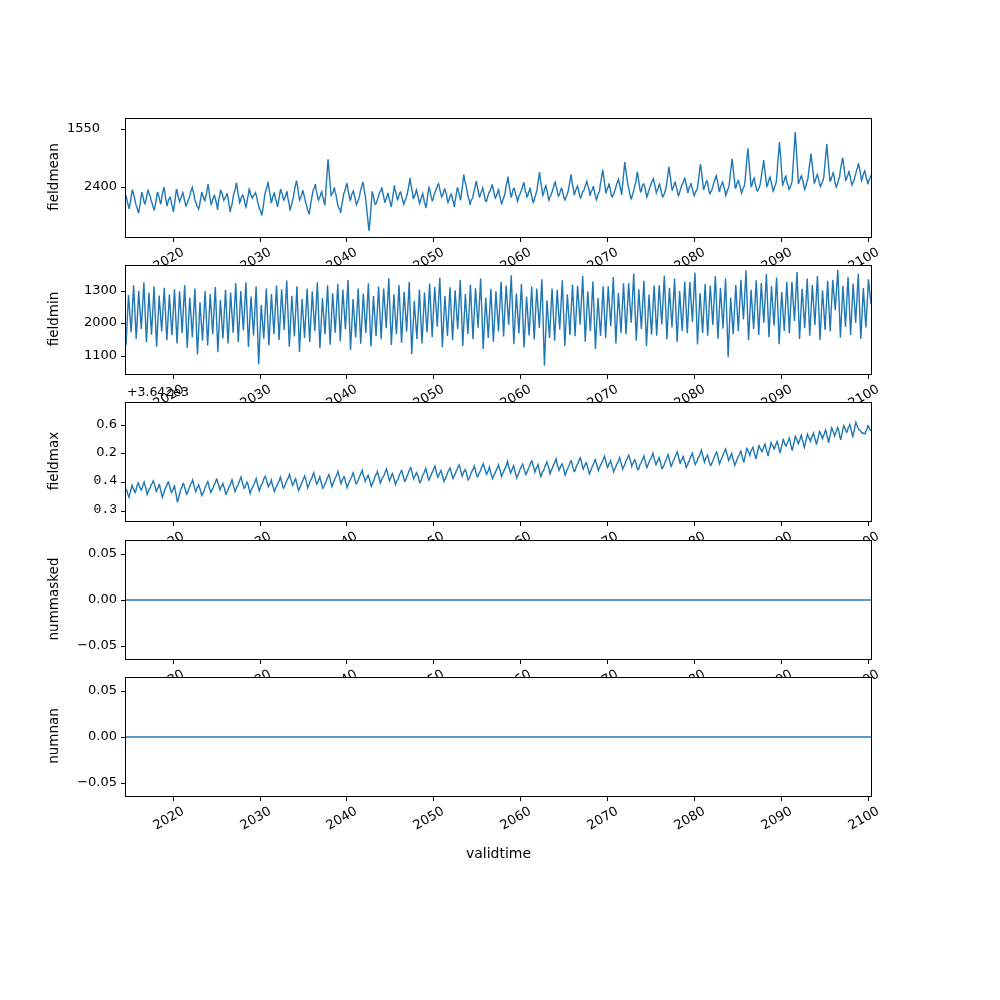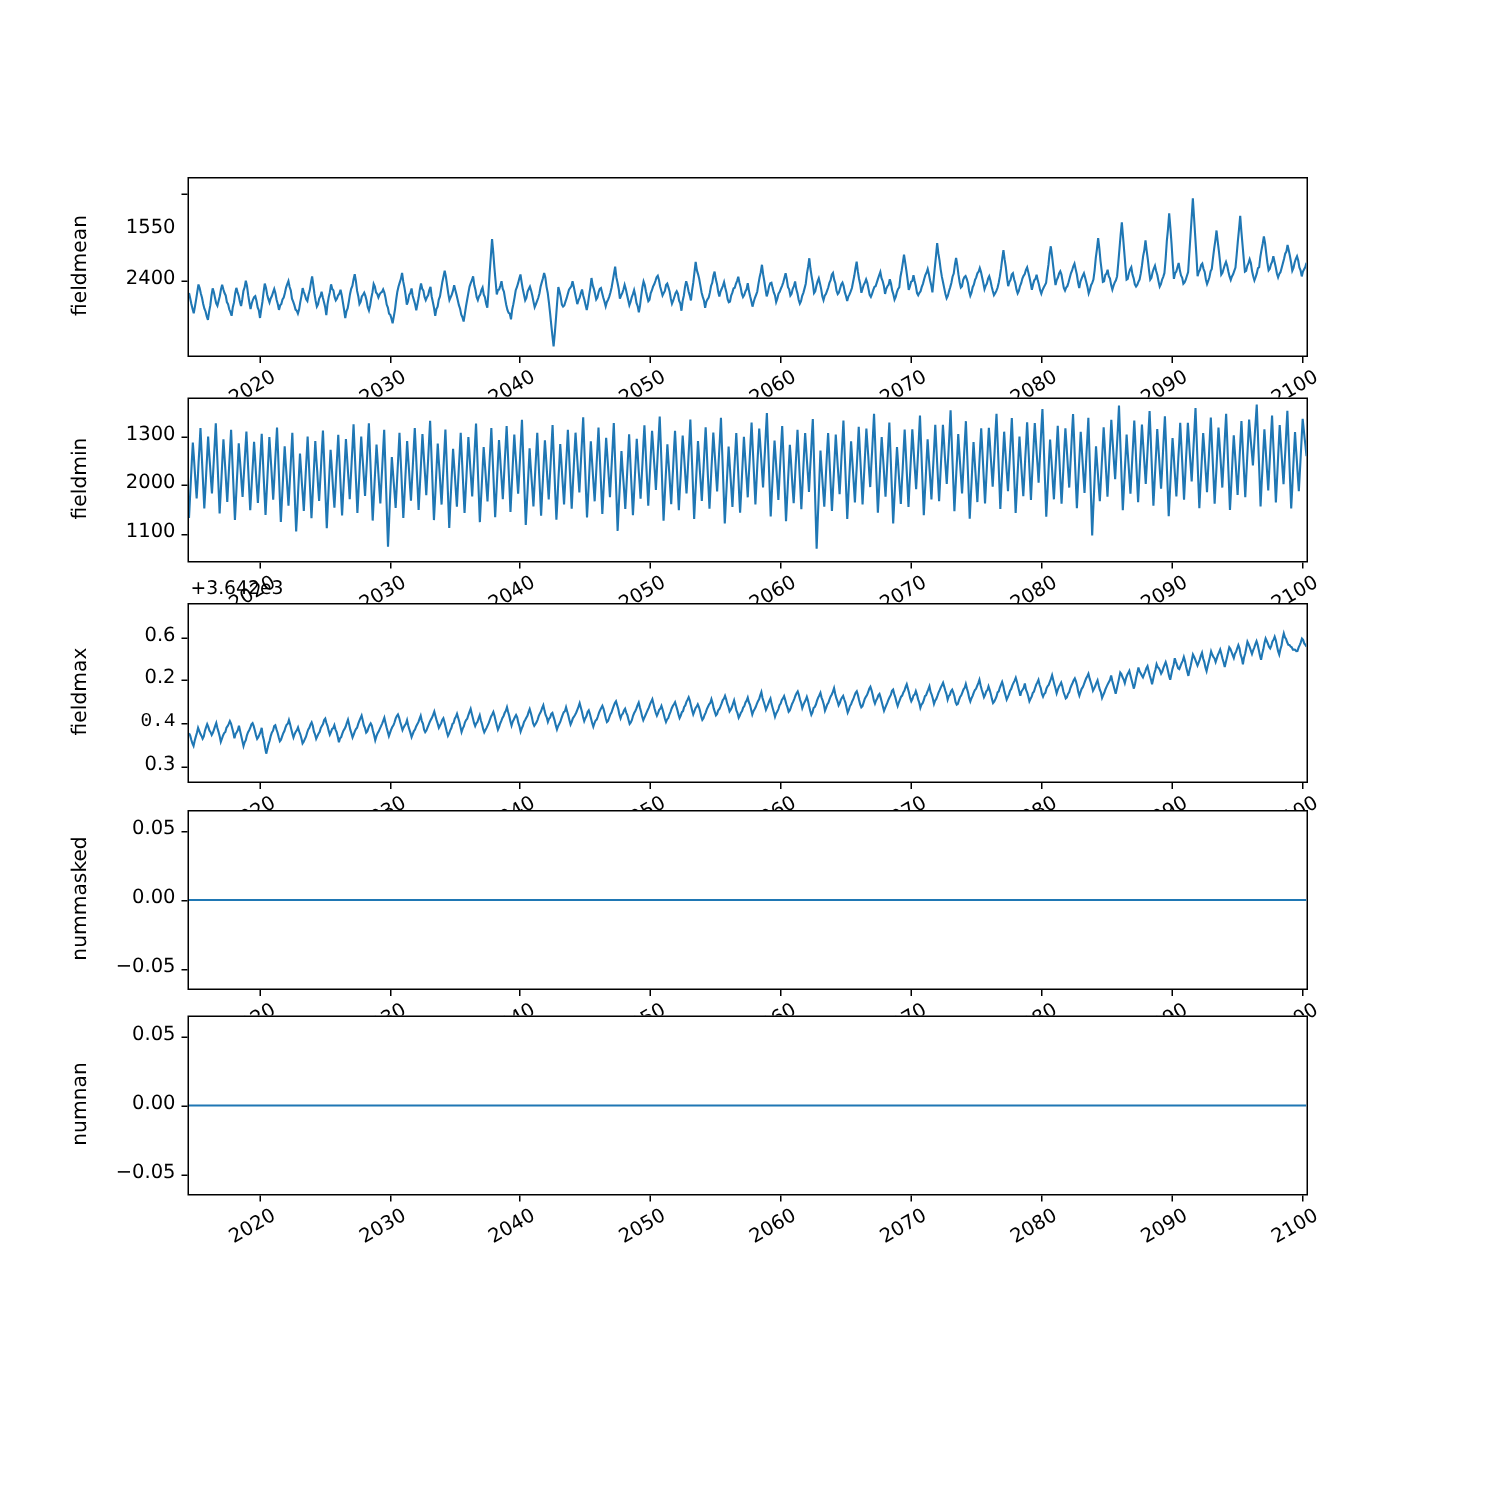--- a/index.html
+++ b/index.html
@@ -96,21 +96,21 @@
 
 <div id="figure">
     <div class="panel" style="left: 125px; top: 118px; width: 747px; height: 120px;">
       <svg class="plotsvg" viewBox="0 0 747 120" preserveAspectRatio="none">
         <path d="M 0.00 77.56 L 0.79 81.19 L 1.58 85.03 L 2.37 88.23 L 3.17 91.40 L 3.96 86.90 L 4.75 82.12 L 5.54 76.92 L 6.33 71.86 L 7.12 74.25 L 7.91 77.91 L 8.70 80.81 L 9.50 85.07 L 10.29 88.23 L 11.08 90.14 L 11.87 93.47 L 12.66 95.81 L 13.45 90.29 L 14.24 86.05 L 15.03 79.36 L 15.83 74.44 L 16.62 77.05 L 17.41 80.96 L 18.20 84.67 L 18.99 86.27 L 19.78 83.09 L 20.57 79.84 L 21.37 75.30 L 22.16 71.96 L 22.95 75.05 L 23.74 77.65 L 24.53 79.29 L 25.32 83.75 L 26.11 85.17 L 26.90 88.67 L 27.70 90.61 L 28.49 93.07 L 29.28 87.23 L 30.07 84.01 L 30.86 77.93 L 31.65 74.14 L 32.44 77.03 L 33.24 79.63 L 34.03 83.49 L 34.82 86.50 L 35.61 82.00 L 36.40 76.13 L 37.19 73.78 L 37.98 69.36 L 38.77 72.81 L 39.57 79.10 L 40.36 84.09 L 41.15 88.57 L 41.94 84.75 L 42.73 82.24 L 43.52 80.50 L 44.31 79.75 L 45.10 82.87 L 45.90 87.37 L 46.69 89.33 L 47.48 94.56 L 48.27 88.90 L 49.06 83.72 L 49.85 76.96 L 50.64 71.20 L 51.44 74.02 L 52.23 78.60 L 53.02 81.66 L 53.81 84.10 L 54.60 81.32 L 55.39 79.66 L 56.18 77.23 L 56.97 74.91 L 57.77 77.84 L 58.56 82.20 L 59.35 85.05 L 60.14 89.06 L 60.93 86.02 L 61.72 85.12 L 62.51 81.93 L 63.31 80.70 L 64.10 77.60 L 64.89 73.98 L 65.68 71.66 L 66.47 69.50 L 67.26 73.60 L 68.05 75.91 L 68.84 81.49 L 69.64 83.55 L 70.43 85.88 L 71.22 88.91 L 72.01 89.59 L 72.80 91.60 L 73.59 88.85 L 74.38 83.79 L 75.17 79.73 L 75.97 74.30 L 76.76 76.97 L 77.55 79.16 L 78.34 81.92 L 79.13 83.13 L 79.92 78.81 L 80.71 75.85 L 81.51 70.61 L 82.30 66.33 L 83.09 72.11 L 83.88 78.25 L 84.67 82.98 L 85.46 86.84 L 86.25 85.29 L 87.04 81.46 L 87.84 79.81 L 88.63 76.84 L 89.42 80.54 L 90.21 83.66 L 91.00 87.09 L 91.79 92.55 L 92.58 85.38 L 93.38 80.55 L 94.17 77.05 L 94.96 71.78 L 95.75 74.85 L 96.54 75.83 L 97.33 80.27 L 98.12 82.67 L 98.91 81.41 L 99.71 79.15 L 100.50 78.12 L 101.29 75.40 L 102.08 79.12 L 102.87 84.00 L 103.66 88.97 L 104.45 94.61 L 105.24 90.06 L 106.04 88.03 L 106.83 83.52 L 107.62 78.42 L 108.41 74.75 L 109.20 72.89 L 109.99 68.52 L 110.78 64.84 L 111.58 69.66 L 112.37 76.23 L 113.16 79.80 L 113.95 85.11 L 114.74 83.61 L 115.53 79.98 L 116.32 78.80 L 117.11 77.44 L 117.91 79.60 L 118.70 82.77 L 119.49 87.33 L 120.28 89.49 L 121.07 86.08 L 121.86 80.97 L 122.65 77.08 L 123.44 71.42 L 124.24 73.19 L 125.03 77.33 L 125.82 78.23 L 126.61 80.61 L 127.40 78.65 L 128.19 77.43 L 128.98 76.92 L 129.78 75.16 L 130.57 77.27 L 131.36 80.77 L 132.15 85.47 L 132.94 87.46 L 133.73 91.70 L 134.52 92.26 L 135.31 94.83 L 136.11 98.12 L 136.90 93.62 L 137.69 88.84 L 138.48 82.19 L 139.27 76.76 L 140.06 73.22 L 140.85 70.62 L 141.65 68.03 L 142.44 63.99 L 143.23 69.96 L 144.02 73.99 L 144.81 79.09 L 145.60 85.50 L 146.39 83.33 L 147.18 78.87 L 147.98 77.66 L 148.77 74.51 L 149.56 79.62 L 150.35 82.40 L 151.14 85.22 L 151.93 89.33 L 152.72 85.13 L 153.51 80.70 L 154.31 75.22 L 155.10 71.21 L 155.89 74.73 L 156.68 75.99 L 157.47 80.32 L 158.26 82.42 L 159.05 80.51 L 159.85 79.18 L 160.64 75.69 L 161.43 73.50 L 162.22 79.98 L 163.01 83.71 L 163.80 87.80 L 164.59 93.09 L 165.38 88.57 L 166.18 86.85 L 166.97 82.13 L 167.76 79.99 L 168.55 75.21 L 169.34 70.11 L 170.13 66.49 L 170.92 62.59 L 171.72 66.50 L 172.51 72.34 L 173.30 77.84 L 174.09 82.39 L 174.88 80.52 L 175.67 78.74 L 176.46 76.01 L 177.25 72.38 L 178.05 75.68 L 178.84 78.90 L 179.63 82.32 L 180.42 85.90 L 181.21 88.31 L 182.00 92.38 L 182.79 94.03 L 183.58 96.95 L 184.38 91.99 L 185.17 86.62 L 185.96 82.05 L 186.75 77.51 L 187.54 73.27 L 188.33 70.95 L 189.12 68.96 L 189.92 66.30 L 190.71 72.42 L 191.50 75.61 L 192.29 80.48 L 193.08 82.48 L 193.87 80.02 L 194.66 78.76 L 195.45 75.69 L 196.25 73.94 L 197.04 78.79 L 197.83 80.61 L 198.62 84.97 L 199.41 87.55 L 200.20 76.98 L 200.99 63.66 L 201.78 52.73 L 202.58 41.09 L 203.37 49.87 L 204.16 60.61 L 204.95 69.68 L 205.74 78.58 L 206.53 75.62 L 207.32 75.20 L 208.12 72.62 L 208.91 69.59 L 209.70 74.64 L 210.49 76.61 L 211.28 81.43 L 212.07 85.80 L 212.86 89.15 L 213.65 91.11 L 214.45 91.68 L 215.24 95.44 L 216.03 88.92 L 216.82 85.17 L 217.61 80.74 L 218.40 75.75 L 219.19 73.71 L 219.99 70.95 L 220.78 67.80 L 221.57 65.10 L 222.36 70.43 L 223.15 75.12 L 223.94 78.79 L 224.73 82.63 L 225.52 81.02 L 226.32 76.66 L 227.11 74.94 L 227.90 73.28 L 228.69 76.00 L 229.48 79.34 L 230.27 83.46 L 231.06 87.22 L 231.85 85.25 L 232.65 83.13 L 233.44 81.03 L 234.23 77.94 L 235.02 73.43 L 235.81 70.42 L 236.60 67.65 L 237.39 64.04 L 238.19 67.02 L 238.98 73.30 L 239.77 77.42 L 240.56 83.78 L 241.35 91.12 L 242.14 99.06 L 242.93 106.72 L 243.72 113.82 L 244.52 105.05 L 245.31 94.82 L 246.10 83.92 L 246.89 73.55 L 247.68 76.69 L 248.47 80.22 L 249.26 85.48 L 250.06 86.84 L 250.85 86.08 L 251.64 83.47 L 252.43 81.16 L 253.22 78.22 L 254.01 75.41 L 254.80 74.18 L 255.59 73.07 L 256.39 69.61 L 257.18 73.26 L 257.97 77.28 L 258.76 81.03 L 259.55 85.13 L 260.34 82.61 L 261.13 80.74 L 261.92 77.85 L 262.72 75.25 L 263.51 79.33 L 264.30 82.23 L 265.09 85.70 L 265.88 89.25 L 266.67 85.03 L 267.46 79.19 L 268.26 74.14 L 269.05 67.46 L 269.84 72.32 L 270.63 74.79 L 271.42 78.14 L 272.21 82.03 L 273.00 80.81 L 273.79 77.12 L 274.59 74.89 L 275.38 74.29 L 276.17 77.63 L 276.96 80.84 L 277.75 83.60 L 278.54 86.73 L 279.33 83.73 L 280.13 82.20 L 280.92 80.08 L 281.71 77.36 L 282.50 73.86 L 283.29 69.24 L 284.08 64.60 L 284.87 59.81 L 285.66 66.91 L 286.46 70.70 L 287.25 74.91 L 288.04 81.48 L 288.83 79.33 L 289.62 77.73 L 290.41 75.23 L 291.20 72.07 L 291.99 74.84 L 292.79 78.78 L 293.58 82.41 L 294.37 85.89 L 295.16 83.66 L 295.95 80.50 L 296.74 78.41 L 297.53 75.72 L 298.33 79.35 L 299.12 84.36 L 299.91 86.45 L 300.70 90.65 L 301.49 86.24 L 302.28 79.59 L 303.07 73.76 L 303.86 69.80 L 304.66 72.19 L 305.45 76.58 L 306.24 79.97 L 307.03 83.17 L 307.82 82.16 L 308.61 77.77 L 309.40 75.92 L 310.19 73.29 L 310.99 71.69 L 311.78 69.50 L 312.57 66.90 L 313.36 65.93 L 314.15 68.77 L 314.94 73.17 L 315.73 76.15 L 316.53 79.33 L 317.32 77.61 L 318.11 76.23 L 318.90 72.19 L 319.69 71.23 L 320.48 73.85 L 321.27 76.61 L 322.06 81.32 L 322.86 84.87 L 323.65 82.89 L 324.44 80.34 L 325.23 77.74 L 326.02 76.40 L 326.81 78.16 L 327.60 82.81 L 328.40 84.59 L 329.19 89.64 L 329.98 83.06 L 330.77 79.44 L 331.56 73.47 L 332.35 69.66 L 333.14 72.31 L 333.93 76.44 L 334.73 79.24 L 335.52 82.71 L 336.31 75.76 L 337.10 70.49 L 337.89 63.45 L 338.68 56.49 L 339.47 62.15 L 340.26 64.80 L 341.06 68.03 L 341.85 72.64 L 342.64 77.32 L 343.43 80.26 L 344.22 82.63 L 345.01 87.66 L 345.80 83.54 L 346.60 81.90 L 347.39 80.68 L 348.18 77.38 L 348.97 72.87 L 349.76 70.71 L 350.55 65.74 L 351.34 63.11 L 352.13 68.20 L 352.93 71.46 L 353.72 76.66 L 354.51 79.97 L 355.30 76.60 L 356.09 74.77 L 356.88 72.77 L 357.67 70.26 L 358.47 74.07 L 359.26 77.23 L 360.05 81.82 L 360.84 83.90 L 361.63 83.47 L 362.42 79.43 L 363.21 77.39 L 364.00 74.56 L 364.80 74.04 L 365.59 71.40 L 366.38 69.39 L 367.17 66.58 L 367.96 70.68 L 368.75 73.70 L 369.54 78.08 L 370.33 80.39 L 371.13 79.08 L 371.92 76.60 L 372.71 75.10 L 373.50 70.91 L 374.29 76.16 L 375.08 79.88 L 375.87 83.09 L 376.67 86.88 L 377.46 83.71 L 378.25 81.04 L 379.04 78.98 L 379.83 76.79 L 380.62 71.61 L 381.41 67.02 L 382.20 63.56 L 383.00 58.49 L 383.79 65.00 L 384.58 69.68 L 385.37 74.97 L 386.16 79.88 L 386.95 77.27 L 387.74 73.16 L 388.53 71.01 L 389.33 70.66 L 390.12 74.15 L 390.91 77.29 L 391.70 79.28 L 392.49 83.77 L 393.28 81.51 L 394.07 78.06 L 394.87 76.79 L 395.66 74.61 L 396.45 72.74 L 397.24 70.39 L 398.03 67.29 L 398.82 64.25 L 399.61 68.40 L 400.40 73.71 L 401.20 75.11 L 401.99 79.34 L 402.78 78.11 L 403.57 74.75 L 404.36 72.97 L 405.15 69.76 L 405.94 74.99 L 406.74 77.86 L 407.53 82.22 L 408.32 84.85 L 409.11 83.16 L 409.90 79.58 L 410.69 77.52 L 411.48 74.49 L 412.27 71.32 L 413.07 64.46 L 413.86 59.76 L 414.65 54.07 L 415.44 61.35 L 416.23 66.55 L 417.02 71.15 L 417.81 77.68 L 418.60 76.51 L 419.40 72.69 L 420.19 69.79 L 420.98 67.68 L 421.77 71.18 L 422.56 74.81 L 423.35 79.83 L 424.14 82.49 L 424.94 79.47 L 425.73 78.33 L 426.52 76.19 L 427.31 73.93 L 428.10 70.77 L 428.89 68.93 L 429.68 65.18 L 430.47 64.02 L 431.27 68.59 L 432.06 71.03 L 432.85 76.17 L 433.64 78.32 L 434.43 77.31 L 435.22 74.61 L 436.01 71.82 L 436.81 70.59 L 437.60 72.96 L 438.39 77.07 L 439.18 79.60 L 439.97 83.03 L 440.76 80.04 L 441.55 78.57 L 442.34 76.55 L 443.14 74.22 L 443.93 69.97 L 444.72 65.96 L 445.51 60.77 L 446.30 56.38 L 447.09 63.00 L 447.88 67.93 L 448.67 71.64 L 449.47 77.49 L 450.26 74.65 L 451.05 72.06 L 451.84 70.58 L 452.63 68.35 L 453.42 70.71 L 454.21 74.82 L 455.01 78.88 L 455.80 80.29 L 456.59 78.25 L 457.38 75.64 L 458.17 73.52 L 458.96 73.02 L 459.75 70.57 L 460.54 68.07 L 461.34 65.62 L 462.13 63.40 L 462.92 67.55 L 463.71 69.66 L 464.50 72.80 L 465.29 78.26 L 466.08 74.77 L 466.88 73.01 L 467.67 71.99 L 468.46 68.31 L 469.25 71.22 L 470.04 75.88 L 470.83 78.48 L 471.62 82.14 L 472.41 80.36 L 473.21 76.95 L 474.00 74.86 L 474.79 73.77 L 475.58 66.58 L 476.37 62.39 L 477.16 57.18 L 477.95 51.55 L 478.74 56.91 L 479.54 62.52 L 480.33 68.61 L 481.12 75.57 L 481.91 73.22 L 482.70 69.95 L 483.49 69.57 L 484.28 65.56 L 485.08 69.53 L 485.87 72.86 L 486.66 77.70 L 487.45 79.18 L 488.24 77.53 L 489.03 76.45 L 489.82 73.52 L 490.61 71.42 L 491.41 68.25 L 492.20 65.49 L 492.99 63.89 L 493.78 61.37 L 494.57 64.80 L 495.36 68.98 L 496.15 72.32 L 496.94 77.24 L 497.74 68.93 L 498.53 60.53 L 499.32 52.56 L 500.11 43.78 L 500.90 50.62 L 501.69 55.51 L 502.48 61.77 L 503.28 66.72 L 504.07 70.53 L 504.86 74.52 L 505.65 78.35 L 506.44 81.21 L 507.23 79.60 L 508.02 76.40 L 508.81 73.80 L 509.61 70.87 L 510.40 66.61 L 511.19 64.47 L 511.98 58.36 L 512.77 53.77 L 513.56 58.75 L 514.35 65.05 L 515.15 70.34 L 515.94 73.93 L 516.73 73.04 L 517.52 68.71 L 518.31 66.86 L 519.10 66.09 L 519.89 68.11 L 520.68 70.82 L 521.48 76.25 L 522.27 79.48 L 523.06 77.41 L 523.85 73.69 L 524.64 72.03 L 525.43 68.77 L 526.22 67.02 L 527.01 64.23 L 527.81 63.21 L 528.60 60.68 L 529.39 63.30 L 530.18 67.16 L 530.97 70.87 L 531.76 75.03 L 532.55 72.76 L 533.35 71.21 L 534.14 67.92 L 534.93 66.26 L 535.72 69.10 L 536.51 73.06 L 537.30 76.28 L 538.09 79.08 L 538.88 77.85 L 539.68 76.23 L 540.47 74.10 L 541.26 70.71 L 542.05 66.19 L 542.84 60.83 L 543.63 54.12 L 544.42 48.64 L 545.22 54.88 L 546.01 60.11 L 546.80 67.15 L 547.59 72.99 L 548.38 70.16 L 549.17 68.75 L 549.96 65.10 L 550.75 64.23 L 551.55 68.31 L 552.34 70.83 L 553.13 75.20 L 553.92 77.85 L 554.71 76.19 L 555.50 72.93 L 556.29 70.98 L 557.08 67.79 L 557.88 66.02 L 558.67 64.77 L 559.46 61.87 L 560.25 60.27 L 561.04 63.58 L 561.83 66.90 L 562.62 70.93 L 563.42 75.47 L 564.21 71.80 L 565.00 69.05 L 565.79 68.11 L 566.58 65.22 L 567.37 69.06 L 568.16 72.04 L 568.95 75.68 L 569.75 78.12 L 570.54 75.62 L 571.33 73.86 L 572.12 72.42 L 572.91 70.85 L 573.70 64.24 L 574.49 58.59 L 575.28 50.73 L 576.08 45.95 L 576.87 52.13 L 577.66 59.17 L 578.45 66.16 L 579.24 72.21 L 580.03 68.85 L 580.82 67.13 L 581.62 64.35 L 582.41 62.91 L 583.20 65.09 L 583.99 69.75 L 584.78 74.22 L 585.57 75.96 L 586.36 73.91 L 587.15 72.96 L 587.95 70.37 L 588.74 67.32 L 589.53 64.25 L 590.32 62.32 L 591.11 59.48 L 591.90 57.66 L 592.69 61.44 L 593.49 65.10 L 594.28 70.45 L 595.07 74.26 L 595.86 69.99 L 596.65 67.89 L 597.44 65.93 L 598.23 64.19 L 599.02 67.06 L 599.82 70.39 L 600.61 73.50 L 601.40 77.91 L 602.19 75.63 L 602.98 72.30 L 603.77 70.79 L 604.56 68.56 L 605.35 62.44 L 606.15 53.86 L 606.94 47.65 L 607.73 40.50 L 608.52 47.12 L 609.31 55.97 L 610.10 62.49 L 610.89 70.14 L 611.69 69.73 L 612.48 65.47 L 613.27 64.61 L 614.06 61.86 L 614.85 66.34 L 615.64 67.79 L 616.43 72.28 L 617.22 75.33 L 618.02 72.60 L 618.81 70.42 L 619.60 69.08 L 620.39 66.24 L 621.18 57.34 L 621.97 47.81 L 622.76 38.14 L 623.56 29.71 L 624.35 39.39 L 625.14 49.19 L 625.93 59.14 L 626.72 68.60 L 627.51 68.03 L 628.30 64.10 L 629.09 61.68 L 629.89 60.18 L 630.68 65.13 L 631.47 67.70 L 632.26 71.84 L 633.05 73.25 L 633.84 72.12 L 634.63 70.09 L 635.42 68.50 L 636.22 64.36 L 637.01 59.12 L 637.80 52.65 L 638.59 48.55 L 639.38 41.88 L 640.17 49.00 L 640.96 55.07 L 641.76 62.47 L 642.55 68.55 L 643.34 67.34 L 644.13 63.56 L 644.92 61.01 L 645.71 59.10 L 646.50 62.77 L 647.29 65.41 L 648.09 69.74 L 648.88 73.32 L 649.67 71.69 L 650.46 68.62 L 651.25 66.63 L 652.04 64.02 L 652.83 54.64 L 653.63 42.50 L 654.42 34.30 L 655.21 23.56 L 656.00 33.35 L 656.79 44.13 L 657.58 57.03 L 658.37 68.00 L 659.16 64.25 L 659.96 63.07 L 660.75 60.17 L 661.54 57.29 L 662.33 62.11 L 663.12 65.74 L 663.91 67.38 L 664.70 71.41 L 665.49 70.52 L 666.29 68.62 L 667.08 65.97 L 667.87 63.45 L 668.66 50.99 L 669.45 38.70 L 670.24 26.40 L 671.03 13.39 L 671.83 26.52 L 672.62 39.20 L 673.41 51.97 L 674.20 66.21 L 674.99 63.33 L 675.78 61.87 L 676.57 58.71 L 677.36 57.70 L 678.16 61.24 L 678.95 63.33 L 679.74 68.44 L 680.53 71.60 L 681.32 69.46 L 682.11 66.95 L 682.90 62.91 L 683.69 61.30 L 684.49 53.94 L 685.28 47.62 L 686.07 41.89 L 686.86 35.25 L 687.65 42.64 L 688.44 49.18 L 689.23 56.63 L 690.03 65.13 L 690.82 63.90 L 691.61 61.18 L 692.40 58.53 L 693.19 56.51 L 693.98 59.08 L 694.77 63.02 L 695.56 66.40 L 696.36 68.78 L 697.15 66.41 L 697.94 64.94 L 698.73 62.60 L 699.52 60.35 L 700.31 51.87 L 701.10 42.60 L 701.90 34.38 L 702.69 25.37 L 703.48 36.02 L 704.27 45.26 L 705.06 54.60 L 705.85 63.13 L 706.64 62.64 L 707.43 59.24 L 708.23 57.41 L 709.02 54.81 L 709.81 57.29 L 710.60 62.75 L 711.39 66.32 L 712.18 69.08 L 712.97 66.96 L 713.76 64.33 L 714.56 60.72 L 715.35 60.17 L 716.14 53.12 L 716.93 48.40 L 717.72 44.21 L 718.51 39.29 L 719.30 43.84 L 720.10 51.01 L 720.89 57.29 L 721.68 62.32 L 722.47 61.21 L 723.26 58.20 L 724.05 56.41 L 724.84 52.75 L 725.63 56.40 L 726.43 59.99 L 727.22 64.39 L 728.01 67.02 L 728.80 64.66 L 729.59 63.55 L 730.38 60.70 L 731.17 57.61 L 731.97 54.54 L 732.76 51.00 L 733.55 49.57 L 734.34 45.02 L 735.13 48.60 L 735.92 52.52 L 736.71 57.14 L 737.50 62.47 L 738.30 60.61 L 739.09 56.97 L 739.88 54.57 L 740.67 52.73 L 741.46 55.58 L 742.25 60.32 L 743.04 62.29 L 743.83 66.38 L 744.63 63.06 L 745.42 61.47 L 746.21 60.06 L 747.00 57.14" fill="none" stroke="#1f77b4" stroke-width="1.4" vector-effect="non-scaling-stroke"></path>
       </svg>
     </div>
     <div class="ylabel" style="width: 140px; left: -17px; top: 169px;">fieldmean</div>
     <div class="ytick" style="width: 60px; left: 57px; top: 177.571px;">2400</div>
     <div class="ytickmark" style="left: 121px; top: 186.571px;"></div>
-    <div class="ytick" style="width: 60px; left: 57px; top: 120.429px; margin-top: 24px;">1550</div>
+    <div class="ytick" style="width: 60px; left: 40px; top: 120.429px;">1550</div>
     <div class="ytickmark" style="left: 121px; top: 129.429px;"></div>
     <div class="xtickmark" style="left: 172.773px; top: 238px;"></div>
     <div class="xtick" style="width: 60px; left: 118.773px; top: 244px;">2020</div>
     <div class="xtickmark" style="left: 259.634px; top: 238px;"></div>
     <div class="xtick" style="width: 60px; left: 205.634px; top: 244px;">2030</div>
     <div class="xtickmark" style="left: 346.494px; top: 238px;"></div>
     <div class="xtick" style="width: 60px; left: 292.494px; top: 244px;">2040</div>
     <div class="xtickmark" style="left: 433.355px; top: 238px;"></div>
     <div class="xtick" style="width: 60px; left: 379.355px; top: 244px;">2050</div>
     <div class="xtickmark" style="left: 520.215px; top: 238px;"></div>
@@ -152,21 +152,21 @@
     <div class="xtickmark" style="left: 780.797px; top: 375px;"></div>
     <div class="xtick" style="width: 60px; left: 726.797px; top: 381px;">2090</div>
     <div class="xtickmark" style="left: 867.657px; top: 375px;"></div>
     <div class="xtick" style="width: 60px; left: 813.657px; top: 381px;">2100</div>
     <div class="panel" style="left: 125px; top: 402px; width: 747px; height: 120px;">
       <svg class="plotsvg" viewBox="0 0 747 120" preserveAspectRatio="none">
         <path d="M 0.00 87.31 L 0.76 88.79 L 1.52 91.70 L 2.28 94.16 L 3.04 95.86 L 3.80 92.34 L 4.55 89.58 L 5.31 86.92 L 6.07 83.67 L 6.83 85.71 L 7.59 87.64 L 8.35 89.12 L 9.11 91.01 L 9.87 89.46 L 10.63 85.71 L 11.39 83.28 L 12.15 81.14 L 12.91 82.94 L 13.66 85.40 L 14.42 86.58 L 15.18 88.52 L 15.94 87.07 L 16.70 84.81 L 17.46 82.47 L 18.22 80.36 L 18.98 83.78 L 19.74 86.32 L 20.50 89.26 L 21.26 93.11 L 22.02 91.03 L 22.77 88.82 L 23.53 87.22 L 24.29 86.41 L 25.05 83.53 L 25.81 82.45 L 26.57 80.97 L 27.33 79.08 L 28.09 80.72 L 28.85 83.74 L 29.61 86.73 L 30.37 90.67 L 31.13 87.73 L 31.88 86.66 L 32.64 85.10 L 33.40 82.27 L 34.16 85.75 L 34.92 89.21 L 35.68 92.59 L 36.44 95.96 L 37.20 93.42 L 37.96 92.01 L 38.72 88.72 L 39.48 86.61 L 40.23 85.25 L 40.99 83.54 L 41.75 81.24 L 42.51 80.43 L 43.27 82.47 L 44.03 85.47 L 44.79 88.54 L 45.55 91.10 L 46.31 89.93 L 47.07 88.23 L 47.83 86.47 L 48.59 83.59 L 49.34 89.13 L 50.10 92.25 L 50.86 97.11 L 51.62 101.11 L 52.38 97.89 L 53.14 94.61 L 53.90 92.39 L 54.66 89.07 L 55.42 86.77 L 56.18 85.56 L 56.94 82.51 L 57.70 81.89 L 58.45 84.57 L 59.21 86.93 L 59.97 90.05 L 60.73 92.71 L 61.49 91.64 L 62.25 89.44 L 63.01 87.24 L 63.77 85.75 L 64.53 83.26 L 65.29 81.43 L 66.05 80.83 L 66.80 78.29 L 67.56 81.06 L 68.32 84.32 L 69.08 87.37 L 69.84 90.14 L 70.60 87.92 L 71.36 86.25 L 72.12 85.18 L 72.88 83.30 L 73.64 86.03 L 74.40 87.97 L 75.16 90.77 L 75.91 94.18 L 76.67 93.07 L 77.43 91.31 L 78.19 89.62 L 78.95 86.92 L 79.71 84.64 L 80.47 83.49 L 81.23 81.36 L 81.99 79.88 L 82.75 82.23 L 83.51 86.20 L 84.27 88.12 L 85.02 91.05 L 85.78 89.41 L 86.54 87.62 L 87.30 86.52 L 88.06 83.79 L 88.82 82.40 L 89.58 81.04 L 90.34 78.35 L 91.10 77.37 L 91.86 80.34 L 92.62 82.41 L 93.38 85.71 L 94.13 88.28 L 94.89 86.57 L 95.65 84.30 L 96.41 83.86 L 97.17 81.87 L 97.93 84.82 L 98.69 86.55 L 99.45 89.73 L 100.21 93.44 L 100.97 90.68 L 101.73 89.88 L 102.48 87.60 L 103.24 85.56 L 104.00 84.37 L 104.76 82.72 L 105.52 80.21 L 106.28 78.11 L 107.04 81.29 L 107.80 84.86 L 108.56 87.32 L 109.32 90.10 L 110.08 88.19 L 110.84 86.01 L 111.59 84.46 L 112.35 83.53 L 113.11 80.98 L 113.87 78.96 L 114.63 77.09 L 115.39 75.30 L 116.15 78.61 L 116.91 82.04 L 117.67 83.85 L 118.43 86.86 L 119.19 86.03 L 119.95 83.69 L 120.70 81.92 L 121.46 80.64 L 122.22 82.15 L 122.98 85.72 L 123.74 88.52 L 124.50 92.03 L 125.26 89.44 L 126.02 87.38 L 126.78 86.17 L 127.54 84.30 L 128.30 82.66 L 129.05 80.92 L 129.81 78.83 L 130.57 76.77 L 131.33 80.23 L 132.09 83.45 L 132.85 86.31 L 133.61 89.25 L 134.37 87.00 L 135.13 84.85 L 135.89 83.06 L 136.65 81.92 L 137.41 79.84 L 138.16 77.19 L 138.92 75.60 L 139.68 74.54 L 140.44 76.64 L 141.20 79.67 L 141.96 82.32 L 142.72 85.13 L 143.48 83.30 L 144.24 81.94 L 145.00 80.91 L 145.76 78.43 L 146.52 82.07 L 147.27 84.59 L 148.03 87.05 L 148.79 89.91 L 149.55 87.89 L 150.31 85.82 L 151.07 84.75 L 151.83 82.66 L 152.59 81.25 L 153.35 79.79 L 154.11 77.45 L 154.87 75.43 L 155.63 79.04 L 156.38 80.76 L 157.14 84.89 L 157.90 86.58 L 158.66 85.50 L 159.42 83.48 L 160.18 81.58 L 160.94 79.64 L 161.70 78.04 L 162.46 76.71 L 163.22 74.73 L 163.98 72.58 L 164.73 75.55 L 165.49 78.40 L 166.25 80.75 L 167.01 83.60 L 167.77 82.02 L 168.53 80.63 L 169.29 78.33 L 170.05 77.09 L 170.81 79.85 L 171.57 83.00 L 172.33 86.30 L 173.09 89.01 L 173.84 87.48 L 174.60 85.29 L 175.36 83.76 L 176.12 80.93 L 176.88 80.31 L 177.64 77.48 L 178.40 76.19 L 179.16 74.10 L 179.92 76.73 L 180.68 79.49 L 181.44 82.82 L 182.20 86.40 L 182.95 84.12 L 183.71 82.69 L 184.47 79.88 L 185.23 78.32 L 185.99 77.50 L 186.75 74.94 L 187.51 72.82 L 188.27 70.79 L 189.03 74.10 L 189.79 77.12 L 190.55 80.30 L 191.30 82.45 L 192.06 80.61 L 192.82 79.66 L 193.58 77.12 L 194.34 75.03 L 195.10 78.61 L 195.86 81.05 L 196.62 84.35 L 197.38 86.67 L 198.14 85.15 L 198.90 83.63 L 199.66 81.96 L 200.41 80.28 L 201.17 78.11 L 201.93 75.86 L 202.69 74.53 L 203.45 72.87 L 204.21 75.37 L 204.97 78.75 L 205.73 81.91 L 206.49 84.95 L 207.25 83.13 L 208.01 80.64 L 208.77 78.94 L 209.52 76.85 L 210.28 75.57 L 211.04 73.43 L 211.80 72.14 L 212.56 69.60 L 213.32 72.82 L 214.08 75.59 L 214.84 79.21 L 215.60 82.09 L 216.36 79.43 L 217.12 77.99 L 217.88 76.28 L 218.63 74.89 L 219.39 76.50 L 220.15 80.30 L 220.91 82.58 L 221.67 86.14 L 222.43 83.93 L 223.19 82.23 L 223.95 79.67 L 224.71 78.32 L 225.47 76.82 L 226.23 75.49 L 226.98 72.97 L 227.74 70.95 L 228.50 73.58 L 229.26 76.56 L 230.02 80.49 L 230.78 82.21 L 231.54 81.09 L 232.30 79.88 L 233.06 78.03 L 233.82 75.52 L 234.58 73.84 L 235.34 72.41 L 236.09 70.08 L 236.85 68.27 L 237.61 71.78 L 238.37 74.90 L 239.13 76.52 L 239.89 79.63 L 240.65 77.55 L 241.41 76.64 L 242.17 74.21 L 242.93 73.54 L 243.69 76.16 L 244.45 78.74 L 245.20 81.97 L 245.96 84.70 L 246.72 82.49 L 247.48 81.02 L 248.24 79.47 L 249.00 77.00 L 249.76 74.77 L 250.52 73.00 L 251.28 72.33 L 252.04 69.63 L 252.80 72.51 L 253.55 75.30 L 254.31 78.45 L 255.07 81.37 L 255.83 79.61 L 256.59 77.16 L 257.35 76.08 L 258.11 74.70 L 258.87 73.18 L 259.63 71.27 L 260.39 69.27 L 261.15 66.95 L 261.91 69.80 L 262.66 72.77 L 263.42 76.22 L 264.18 79.05 L 264.94 77.04 L 265.70 75.68 L 266.46 72.78 L 267.22 71.75 L 267.98 74.18 L 268.74 77.23 L 269.50 80.30 L 270.26 82.87 L 271.02 80.42 L 271.77 78.69 L 272.53 77.99 L 273.29 75.93 L 274.05 73.51 L 274.81 71.72 L 275.57 70.15 L 276.33 68.65 L 277.09 70.72 L 277.85 73.80 L 278.61 77.13 L 279.37 79.63 L 280.13 78.89 L 280.88 76.77 L 281.64 74.53 L 282.40 73.26 L 283.16 70.92 L 283.92 68.74 L 284.68 66.82 L 285.44 65.57 L 286.20 68.31 L 286.96 70.84 L 287.72 74.75 L 288.48 77.18 L 289.23 74.79 L 289.99 74.05 L 290.75 71.81 L 291.51 70.68 L 292.27 73.30 L 293.03 75.02 L 293.79 78.08 L 294.55 80.96 L 295.31 79.89 L 296.07 78.30 L 296.83 75.47 L 297.59 73.57 L 298.34 72.16 L 299.10 70.43 L 299.86 68.25 L 300.62 66.51 L 301.38 69.72 L 302.14 72.47 L 302.90 76.00 L 303.66 78.44 L 304.42 76.69 L 305.18 74.89 L 305.94 73.10 L 306.70 71.33 L 307.45 69.79 L 308.21 67.52 L 308.97 65.81 L 309.73 64.15 L 310.49 67.40 L 311.25 70.68 L 312.01 73.41 L 312.77 75.40 L 313.53 73.71 L 314.29 71.44 L 315.05 70.56 L 315.80 68.70 L 316.56 71.20 L 317.32 74.03 L 318.08 77.33 L 318.84 79.69 L 319.60 77.80 L 320.36 77.10 L 321.12 74.60 L 321.88 72.79 L 322.64 70.50 L 323.40 68.87 L 324.16 67.57 L 324.91 66.18 L 325.67 68.79 L 326.43 71.41 L 327.19 74.47 L 327.95 76.98 L 328.71 75.37 L 329.47 72.95 L 330.23 72.26 L 330.99 69.43 L 331.75 68.43 L 332.51 65.98 L 333.27 64.58 L 334.02 62.95 L 334.78 65.05 L 335.54 68.56 L 336.30 71.64 L 337.06 74.46 L 337.82 72.44 L 338.58 70.29 L 339.34 69.27 L 340.10 67.70 L 340.86 69.54 L 341.62 72.20 L 342.38 75.89 L 343.13 78.27 L 343.89 77.18 L 344.65 74.92 L 345.41 73.27 L 346.17 70.93 L 346.93 69.28 L 347.69 67.63 L 348.45 66.78 L 349.21 64.17 L 349.97 66.84 L 350.73 70.42 L 351.48 72.81 L 352.24 75.15 L 353.00 74.23 L 353.76 71.73 L 354.52 70.88 L 355.28 69.12 L 356.04 67.06 L 356.80 64.79 L 357.56 63.86 L 358.32 61.89 L 359.08 64.22 L 359.84 67.40 L 360.59 69.34 L 361.35 72.45 L 362.11 71.32 L 362.87 69.66 L 363.63 67.29 L 364.39 65.00 L 365.15 68.21 L 365.91 71.83 L 366.67 73.68 L 367.43 76.80 L 368.19 75.24 L 368.95 73.36 L 369.70 72.28 L 370.46 69.86 L 371.22 68.86 L 371.98 66.37 L 372.74 65.20 L 373.50 63.08 L 374.26 66.30 L 375.02 67.98 L 375.78 71.34 L 376.54 74.61 L 377.30 72.37 L 378.05 71.01 L 378.81 69.51 L 379.57 67.34 L 380.33 65.64 L 381.09 64.26 L 381.85 61.55 L 382.61 59.38 L 383.37 63.35 L 384.13 65.83 L 384.89 68.41 L 385.65 71.36 L 386.41 69.53 L 387.16 67.51 L 387.92 65.40 L 388.68 63.78 L 389.44 67.54 L 390.20 70.29 L 390.96 73.03 L 391.72 76.15 L 392.48 73.83 L 393.24 72.55 L 394.00 70.91 L 394.76 68.34 L 395.52 67.13 L 396.27 64.75 L 397.03 63.65 L 397.79 62.13 L 398.55 64.66 L 399.31 67.62 L 400.07 69.78 L 400.83 72.67 L 401.59 71.76 L 402.35 69.79 L 403.11 67.43 L 403.87 65.85 L 404.63 63.98 L 405.38 61.87 L 406.14 60.11 L 406.90 58.93 L 407.66 61.27 L 408.42 64.43 L 409.18 66.66 L 409.94 70.30 L 410.70 68.06 L 411.46 66.22 L 412.22 64.74 L 412.98 62.62 L 413.73 65.07 L 414.49 68.74 L 415.25 71.99 L 416.01 74.71 L 416.77 73.12 L 417.53 70.06 L 418.29 69.52 L 419.05 67.83 L 419.81 65.20 L 420.57 63.10 L 421.33 61.70 L 422.09 59.87 L 422.84 63.12 L 423.60 65.19 L 424.36 67.89 L 425.12 71.98 L 425.88 70.08 L 426.64 67.81 L 427.40 66.59 L 428.16 64.28 L 428.92 62.29 L 429.68 60.98 L 430.44 59.11 L 431.20 56.70 L 431.95 60.52 L 432.71 63.54 L 433.47 65.54 L 434.23 68.38 L 434.99 66.83 L 435.75 64.45 L 436.51 63.16 L 437.27 62.00 L 438.03 64.41 L 438.79 66.46 L 439.55 70.05 L 440.30 73.34 L 441.06 71.50 L 441.82 68.86 L 442.58 67.58 L 443.34 65.57 L 444.10 64.04 L 444.86 61.70 L 445.62 59.81 L 446.38 58.80 L 447.14 61.31 L 447.90 64.74 L 448.66 67.74 L 449.41 69.70 L 450.17 68.92 L 450.93 66.50 L 451.69 64.00 L 452.45 62.59 L 453.21 61.43 L 453.97 59.46 L 454.73 57.05 L 455.49 55.75 L 456.25 58.20 L 457.01 61.24 L 457.77 64.97 L 458.52 67.18 L 459.28 64.97 L 460.04 63.72 L 460.80 61.61 L 461.56 60.64 L 462.32 63.16 L 463.08 66.10 L 463.84 69.09 L 464.60 72.10 L 465.36 70.09 L 466.12 68.21 L 466.88 66.42 L 467.63 64.40 L 468.39 62.77 L 469.15 61.33 L 469.91 58.42 L 470.67 57.63 L 471.43 60.65 L 472.19 63.09 L 472.95 66.31 L 473.71 68.79 L 474.47 66.44 L 475.23 64.48 L 475.98 62.50 L 476.74 61.78 L 477.50 59.56 L 478.26 58.35 L 479.02 55.91 L 479.78 54.08 L 480.54 57.02 L 481.30 59.78 L 482.06 63.31 L 482.82 65.60 L 483.58 64.13 L 484.34 61.56 L 485.09 61.07 L 485.85 58.69 L 486.61 61.10 L 487.37 64.31 L 488.13 66.44 L 488.89 70.02 L 489.65 67.80 L 490.41 66.85 L 491.17 64.90 L 491.93 62.15 L 492.69 61.62 L 493.45 59.40 L 494.20 57.61 L 494.96 55.46 L 495.72 59.22 L 496.48 61.18 L 497.24 63.87 L 498.00 67.37 L 498.76 65.17 L 499.52 64.01 L 500.28 61.93 L 501.04 59.69 L 501.80 58.07 L 502.55 56.17 L 503.31 54.74 L 504.07 53.06 L 504.83 55.68 L 505.59 58.48 L 506.35 60.74 L 507.11 64.48 L 507.87 62.10 L 508.63 61.25 L 509.39 58.82 L 510.15 57.76 L 510.91 59.80 L 511.66 62.23 L 512.42 66.29 L 513.18 67.88 L 513.94 67.34 L 514.70 64.84 L 515.46 62.67 L 516.22 61.57 L 516.98 59.51 L 517.74 57.54 L 518.50 56.44 L 519.26 53.86 L 520.02 56.96 L 520.77 59.62 L 521.53 63.34 L 522.29 65.74 L 523.05 63.55 L 523.81 61.93 L 524.57 59.75 L 525.33 58.08 L 526.09 57.17 L 526.85 55.24 L 527.61 53.26 L 528.37 50.99 L 529.13 54.68 L 529.88 57.61 L 530.64 60.08 L 531.40 62.87 L 532.16 61.22 L 532.92 58.89 L 533.68 58.15 L 534.44 55.47 L 535.20 57.91 L 535.96 60.72 L 536.72 63.98 L 537.48 66.75 L 538.23 65.84 L 538.99 64.25 L 539.75 62.48 L 540.51 59.59 L 541.27 58.91 L 542.03 56.32 L 542.79 54.40 L 543.55 52.50 L 544.31 55.05 L 545.07 59.06 L 545.83 61.51 L 546.59 64.46 L 547.34 62.80 L 548.10 60.97 L 548.86 58.44 L 549.62 57.24 L 550.38 54.80 L 551.14 53.14 L 551.90 51.59 L 552.66 49.65 L 553.42 52.37 L 554.18 55.60 L 554.94 58.69 L 555.70 61.93 L 556.45 59.02 L 557.21 57.77 L 557.97 56.50 L 558.73 53.59 L 559.49 57.73 L 560.25 59.55 L 561.01 62.15 L 561.77 65.60 L 562.53 63.89 L 563.29 62.51 L 564.05 59.89 L 564.80 59.09 L 565.56 56.58 L 566.32 54.30 L 567.08 52.90 L 567.84 51.11 L 568.60 54.62 L 569.36 56.68 L 570.12 60.52 L 570.88 62.52 L 571.64 60.56 L 572.40 59.97 L 573.16 57.03 L 573.91 55.42 L 574.67 54.54 L 575.43 52.45 L 576.19 50.45 L 576.95 47.96 L 577.71 51.18 L 578.47 54.18 L 579.23 56.95 L 579.99 60.18 L 580.75 57.80 L 581.51 55.71 L 582.27 54.42 L 583.02 52.94 L 583.78 55.43 L 584.54 59.18 L 585.30 61.35 L 586.06 63.62 L 586.82 62.95 L 587.58 60.70 L 588.34 59.55 L 589.10 56.80 L 589.86 54.91 L 590.62 53.22 L 591.38 51.37 L 592.13 50.08 L 592.89 52.15 L 593.65 55.07 L 594.41 59.22 L 595.17 61.79 L 595.93 59.37 L 596.69 57.16 L 597.45 56.03 L 598.21 54.17 L 598.97 51.96 L 599.73 50.03 L 600.48 48.61 L 601.24 46.88 L 602.00 50.10 L 602.76 52.57 L 603.52 55.15 L 604.28 58.50 L 605.04 57.05 L 605.80 55.27 L 606.56 53.11 L 607.32 51.38 L 608.08 54.76 L 608.84 57.82 L 609.59 59.61 L 610.35 63.33 L 611.11 61.47 L 611.87 59.67 L 612.63 57.44 L 613.39 55.72 L 614.15 53.99 L 614.91 52.62 L 615.67 51.08 L 616.43 48.14 L 617.19 51.83 L 617.95 54.65 L 618.70 57.61 L 619.46 60.58 L 620.22 57.05 L 620.98 53.46 L 621.74 49.91 L 622.50 46.10 L 623.26 47.14 L 624.02 49.32 L 624.78 50.87 L 625.54 53.26 L 626.30 50.10 L 627.05 47.98 L 627.81 46.51 L 628.57 44.94 L 629.33 48.14 L 630.09 51.22 L 630.85 54.13 L 631.61 57.02 L 632.37 53.93 L 633.13 49.70 L 633.89 46.52 L 634.65 42.76 L 635.41 45.32 L 636.16 46.60 L 636.92 48.16 L 637.68 49.45 L 638.44 47.42 L 639.20 45.45 L 639.96 43.20 L 640.72 41.84 L 641.48 45.16 L 642.24 48.19 L 643.00 50.75 L 643.76 54.02 L 644.52 50.47 L 645.27 46.78 L 646.03 44.29 L 646.79 40.47 L 647.55 42.42 L 648.31 43.17 L 649.07 44.64 L 649.83 46.85 L 650.59 45.49 L 651.35 43.00 L 652.11 40.96 L 652.87 39.04 L 653.63 41.57 L 654.38 44.93 L 655.14 48.39 L 655.90 50.97 L 656.66 47.24 L 657.42 43.62 L 658.18 41.01 L 658.94 36.43 L 659.70 38.89 L 660.46 41.09 L 661.22 43.21 L 661.98 43.74 L 662.73 41.75 L 663.49 39.70 L 664.25 38.24 L 665.01 35.63 L 665.77 38.36 L 666.53 42.25 L 667.29 45.50 L 668.05 48.41 L 668.81 44.58 L 669.57 41.49 L 670.33 37.84 L 671.09 33.87 L 671.84 35.41 L 672.60 37.19 L 673.36 39.33 L 674.12 41.40 L 674.88 39.38 L 675.64 37.36 L 676.40 34.67 L 677.16 32.68 L 677.92 36.61 L 678.68 38.84 L 679.44 42.73 L 680.20 45.17 L 680.95 41.73 L 681.71 38.75 L 682.47 35.51 L 683.23 31.77 L 683.99 33.91 L 684.75 35.61 L 685.51 36.54 L 686.27 38.97 L 687.03 36.57 L 687.79 34.14 L 688.55 32.46 L 689.30 30.55 L 690.06 33.37 L 690.82 36.60 L 691.58 39.17 L 692.34 42.30 L 693.10 39.06 L 693.86 35.77 L 694.62 32.39 L 695.38 29.00 L 696.14 30.11 L 696.90 32.20 L 697.66 34.29 L 698.41 36.27 L 699.17 33.31 L 699.93 32.14 L 700.69 29.68 L 701.45 27.48 L 702.21 29.64 L 702.97 34.11 L 703.73 36.32 L 704.49 40.55 L 705.25 35.86 L 706.01 33.24 L 706.77 29.34 L 707.52 25.25 L 708.28 26.89 L 709.04 28.87 L 709.80 31.25 L 710.56 33.48 L 711.32 31.10 L 712.08 29.18 L 712.84 26.84 L 713.60 24.84 L 714.36 27.30 L 715.12 30.81 L 715.88 34.64 L 716.63 37.50 L 717.39 33.46 L 718.15 30.42 L 718.91 26.02 L 719.67 22.99 L 720.43 24.75 L 721.19 26.53 L 721.95 28.72 L 722.71 29.76 L 723.47 28.07 L 724.23 25.08 L 724.98 23.96 L 725.74 21.89 L 726.50 24.22 L 727.26 28.12 L 728.02 31.72 L 728.78 33.94 L 729.54 30.30 L 730.30 27.83 L 731.06 22.86 L 731.82 19.58 L 732.58 22.23 L 733.34 23.33 L 734.09 25.61 L 734.85 27.28 L 735.61 27.41 L 736.37 28.48 L 737.13 28.99 L 737.89 30.67 L 738.65 30.58 L 739.41 30.68 L 740.17 31.64 L 740.93 31.51 L 741.69 29.20 L 742.45 27.52 L 743.20 25.65 L 743.96 23.09 L 744.72 23.93 L 745.48 26.39 L 746.24 27.25 L 747.00 28.57" fill="none" stroke="#1f77b4" stroke-width="1.4" vector-effect="non-scaling-stroke"></path>
       </svg>
     </div>
     <div class="ylabel" style="width: 140px; left: -17px; top: 453px;">fieldmax</div>
-    <div class="ytick" style="width: 60px; left: 57px; top: 501.571px;">0.3</div>
+    <div class="ytick" style="width: 60px; left: 57px; top: 501.571px; font-family: Liberation Mono, monospace;">0.3</div>
     <div class="ytickmark" style="left: 121px; top: 510.571px;"></div>
     <div class="ytick" style="width: 60px; left: 57px; top: 473px; font-family: Liberation Mono, monospace;">0.4</div>
     <div class="ytickmark" style="left: 121px; top: 482px;"></div>
     <div class="ytick" style="width: 60px; left: 57px; top: 444.429px;">0.2</div>
     <div class="ytickmark" style="left: 121px; top: 453.429px;"></div>
     <div class="ytick" style="width: 60px; left: 57px; top: 415.857px;">0.6</div>
     <div class="ytickmark" style="left: 121px; top: 424.857px;"></div>
     <div class="offsettext" style="left: 127px; top: 384px;">+3.642e3</div>
     <div class="xtickmark" style="left: 172.773px; top: 522px;"></div>
     <div class="xtick" style="width: 60px; left: 118.773px; top: 528px;">2020</div>
@@ -239,13 +239,14 @@
     <div class="xtickmark" style="left: 520.215px; top: 797px;"></div>
     <div class="xtick" style="width: 60px; left: 466.215px; top: 803px;">2060</div>
     <div class="xtickmark" style="left: 607.076px; top: 797px;"></div>
     <div class="xtick" style="width: 60px; left: 553.076px; top: 803px;">2070</div>
     <div class="xtickmark" style="left: 693.936px; top: 797px;"></div>
     <div class="xtick" style="width: 60px; left: 639.936px; top: 803px;">2080</div>
     <div class="xtickmark" style="left: 780.797px; top: 797px;"></div>
     <div class="xtick" style="width: 60px; left: 726.797px; top: 803px;">2090</div>
     <div class="xtickmark" style="left: 867.657px; top: 797px;"></div>
     <div class="xtick" style="width: 60px; left: 813.657px; top: 803px;">2100</div>
+    <div class="xlabel" style="left: 125px; width: 747px; top: 845px;">validtime</div>
   </div>
 
 </body></html>

